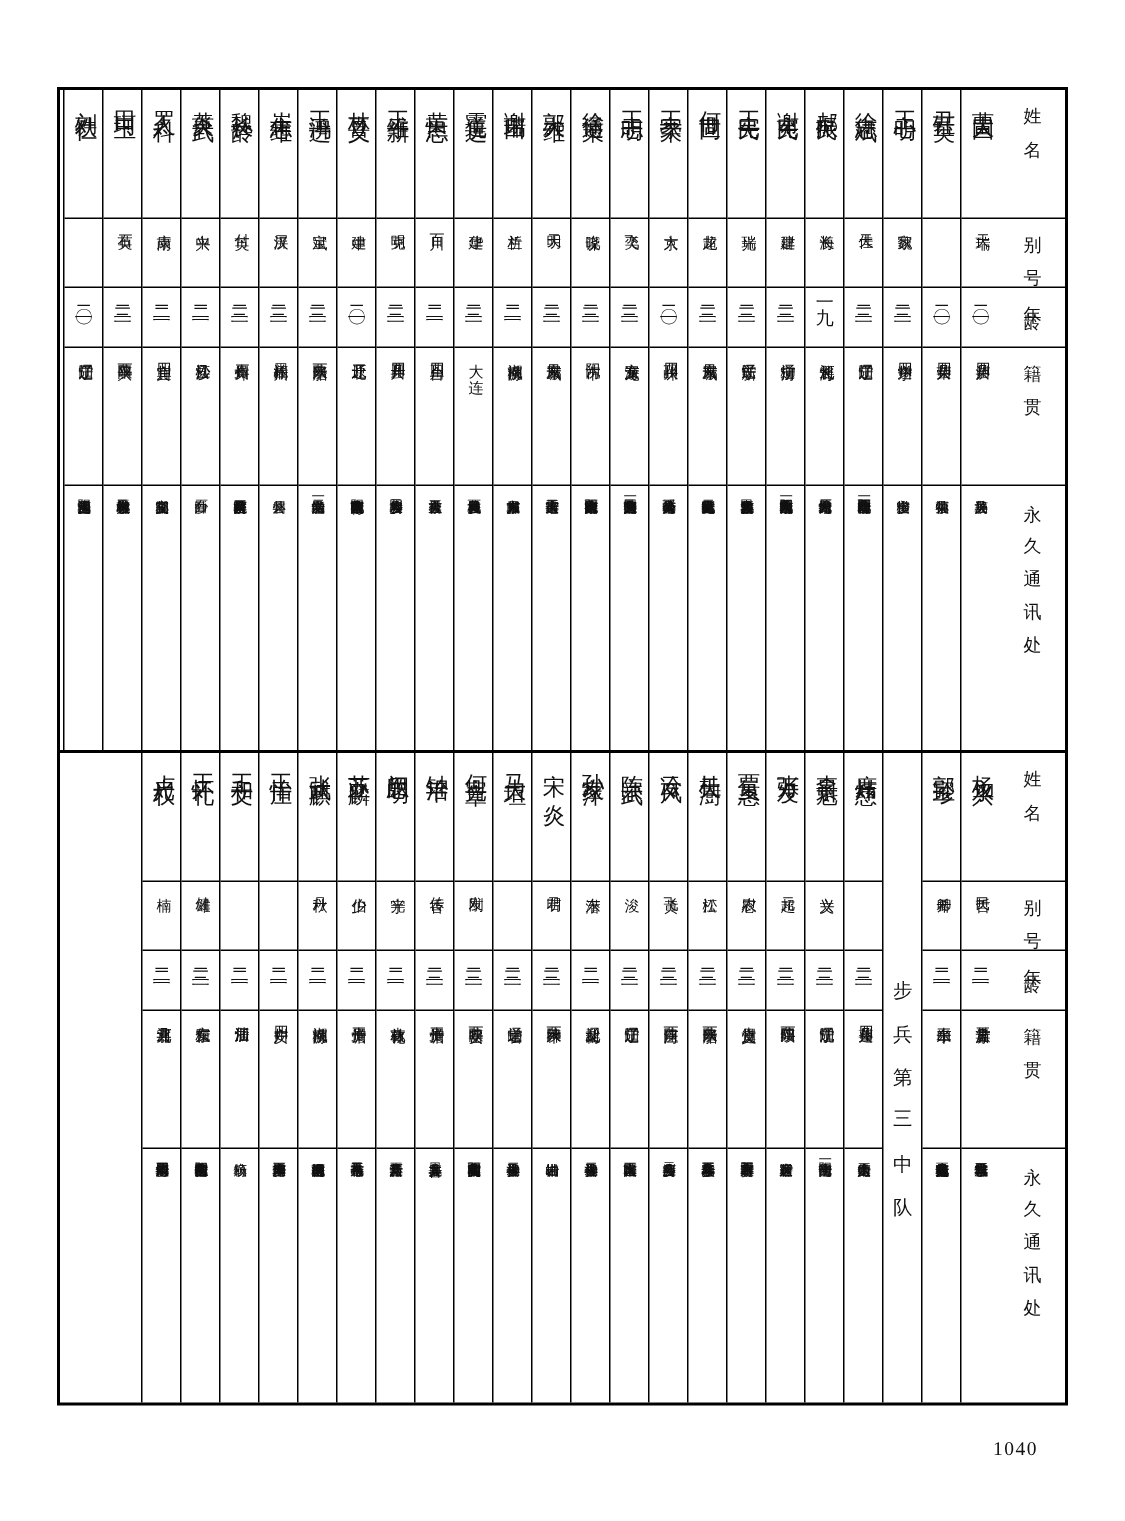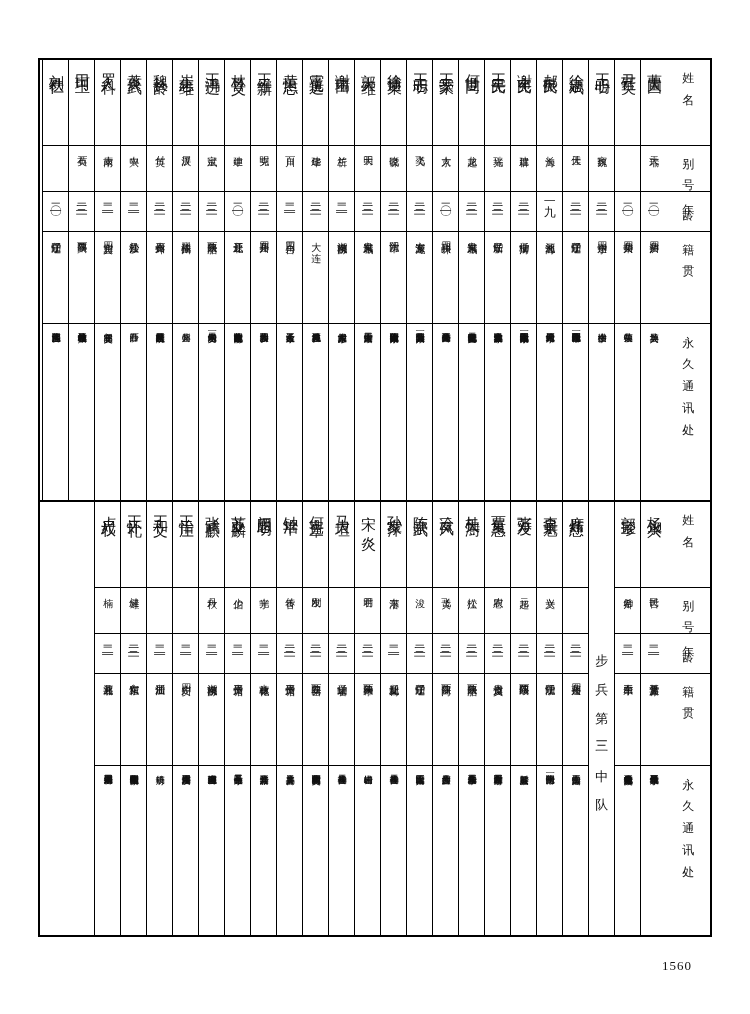--- a/index.html
+++ b/index.html
@@ -893,14 +893,14 @@
         </div>
         <div class="vcell r-native" style="height: 92px;">
           <div class="vtext small">河北嘉县</div>
         </div>
         <div class="vcell r-addr" style="height: 168px;">
           <div class="vtext xsmall">四川成都老正沙街二四号</div>
         </div>
       </div>
     </div>
 
-  <div class="pageno">1560</div>
+  <div class="pageno">1040</div>
 </div>
 
 </body></html>

